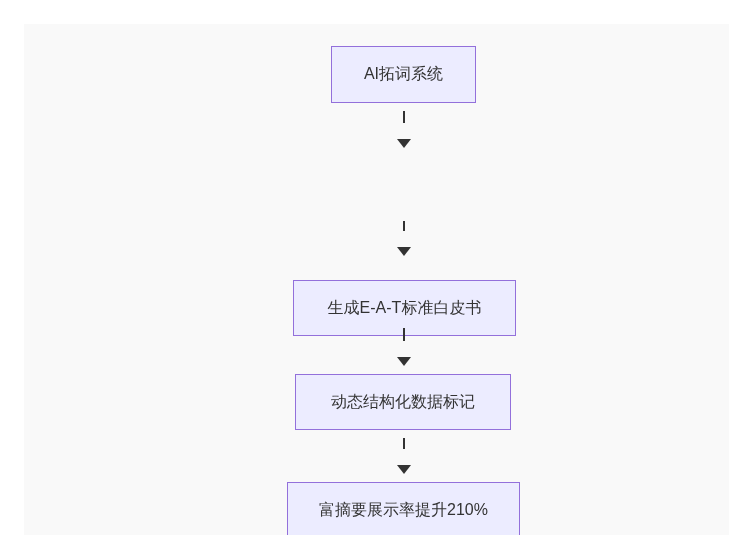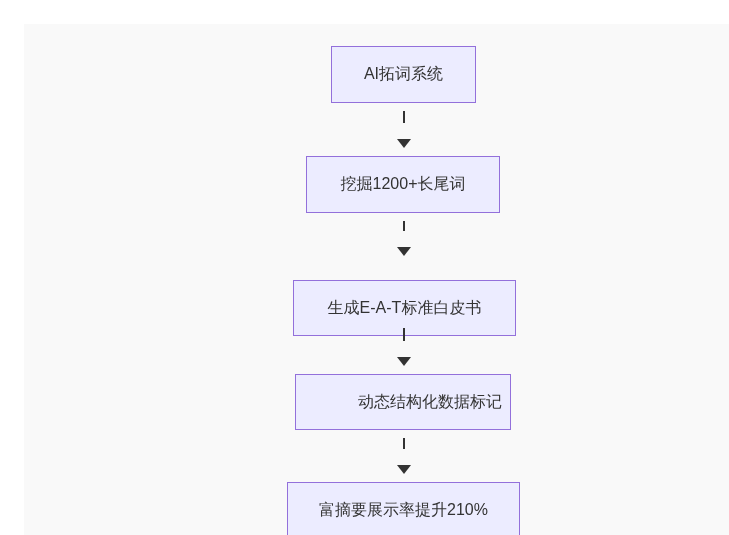--- a/index.html
+++ b/index.html
@@ -60,39 +60,36 @@
 
   <div class="node" style="left:299px; top:14px; width:145px; height:57px;">
     <span>AI拓词系统</span>
   </div>
 
   <div class="arrow" style="left:364px; top:71px; height:53px;">
     <div class="arrow-line"></div>
     <div class="arrow-head"></div>
   </div>
 
-  <div class="node" style="left:274px; top:124px; width:194px; height:57px;">
-    <span>挖掘1200+长尾词</span>
-  </div>
 
   <div class="arrow" style="left:364px; top:181px; height:51px;">
     <div class="arrow-line"></div>
     <div class="arrow-head"></div>
   </div>
 
   <div class="node" style="left:261px; top:248px; width:223px; height:56px;">
     <span>生成E-A-T标准白皮书</span>
   </div>
 
   <div class="arrow" style="left:364px; top:288px; height:54px;">
     <div class="arrow-line"></div>
     <div class="arrow-head"></div>
   </div>
 
-  <div class="node" style="left:263px; top:342px; width:216px; height:56px;justify-content:flex-end;">
+  <div class="node" style="left:263px; top:342px; width:216px; height:56px;">
     <span>动态结构化数据标记</span>
   </div>
 
   <div class="arrow" style="left:364px; top:398px; height:52px;">
     <div class="arrow-line"></div>
     <div class="arrow-head"></div>
   </div>
 
   <div class="node" style="left:255px; top:450px; width:233px; height:56px;">
     <span>富摘要展示率提升210%</span>

